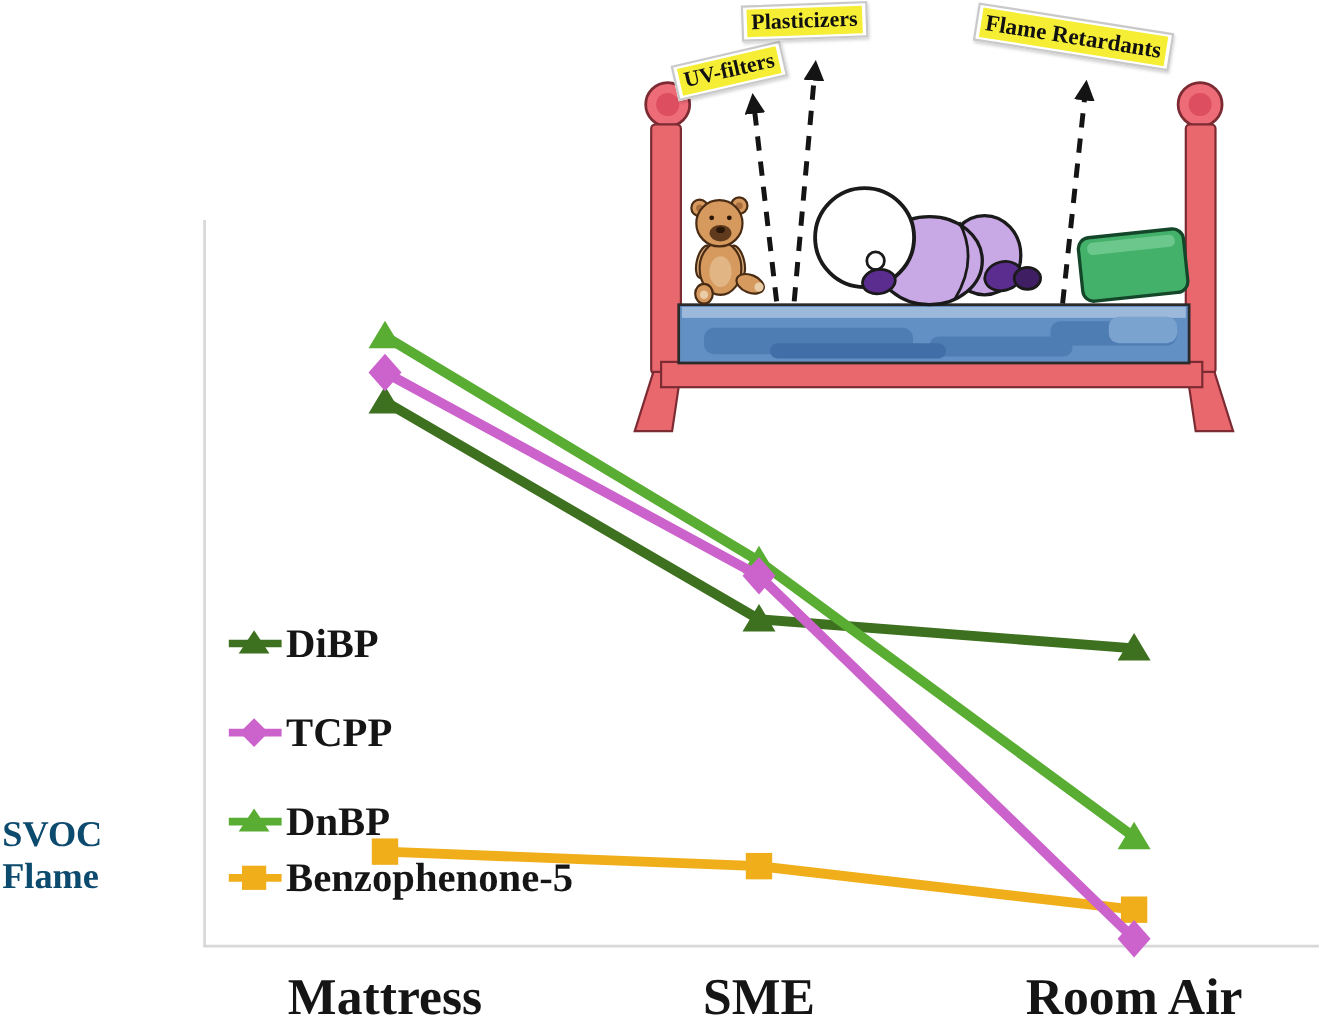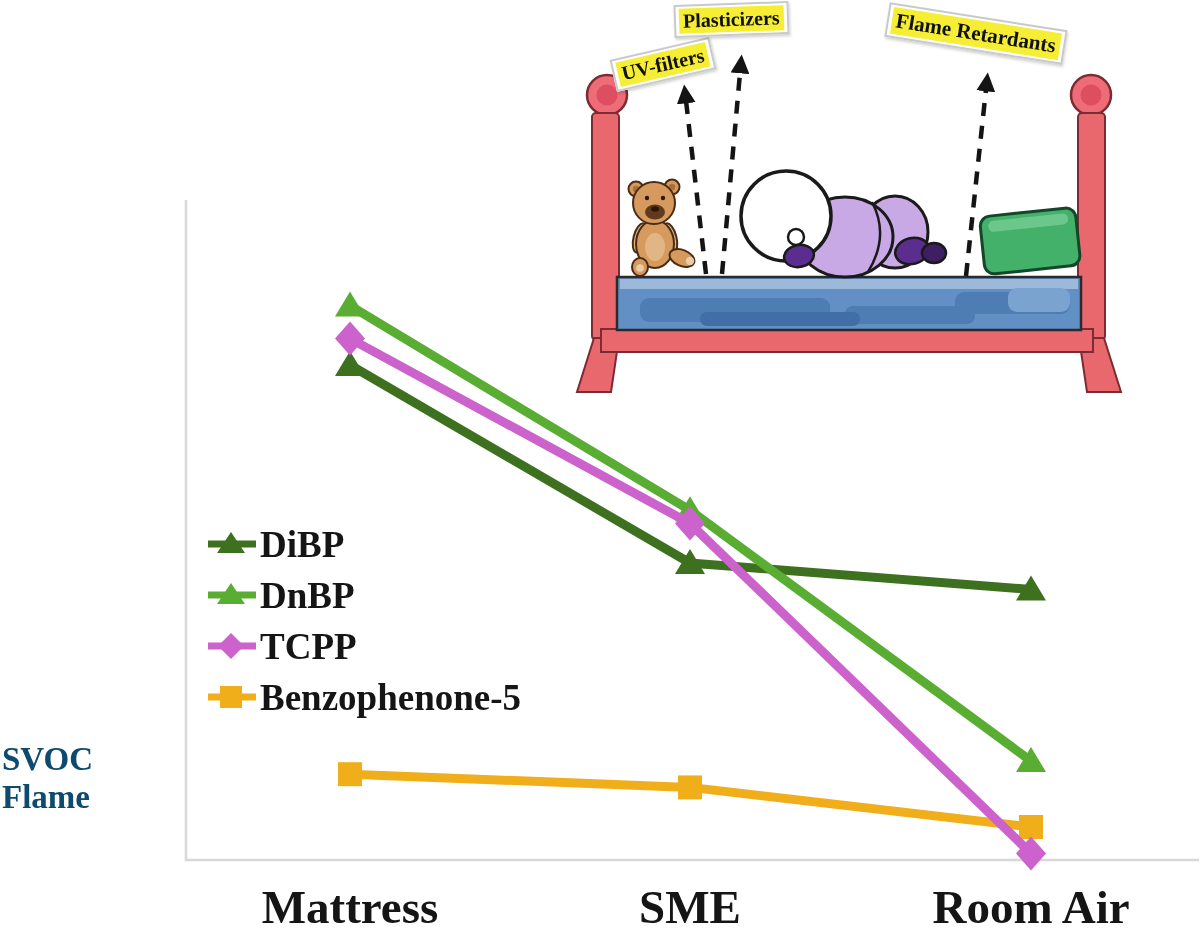--- a/index.html
+++ b/index.html
@@ -10,21 +10,21 @@
   #main-svg{position:absolute;left:0;top:0;width:1200px;height:931px;}
   .ylabel{
     position:absolute;left:2px;top:740px;font-size:33px;font-weight:bold;
     line-height:1.16;color:#0c4a6e;letter-spacing:0px;
   }
   .xlabel{
     position:absolute;top:880px;transform:translateX(-50%);
     font-size:47px;font-weight:bold;color:#151515;white-space:nowrap;
   }
   .legend{position:absolute;left:207px;top:524px;}
-  .legend-item{display:flex;align-items:center;margin-bottom:11px;height:40px;}
+  .legend-item{display:flex;align-items:center;margin-bottom:11px;height:40px;margin-top:41px;}
   .legend-item.last{margin-top:8px;}
   .legend-marker{width:52px;height:30px;flex:0 0 52px;margin-right:1px;}
   .legend-label{font-size:37px;font-weight:bold;color:#151515;white-space:nowrap;}
   .callout{
     position:absolute;background:#ffffff;border:2px solid #c9c9c9;
     padding:2px 3px;box-shadow:1px 2px 3px rgba(0,0,0,0.18);
   }
   .callout-text{
     display:block;background:#f5ee35;color:#111;font-weight:bold;
     font-size:20px;padding:1px 4px;text-align:center;white-space:nowrap;
@@ -150,31 +150,31 @@
   <div class="legend">
     <div class="legend-item">
       <span class="legend-marker"><svg width="52" height="30" viewBox="0 0 52 30">
             <line x1="1" y1="15" x2="49" y2="15" stroke="#3d701f" stroke-width="7"></line>
             <polygon points="10,24 38,24 24,3" fill="#3d701f"></polygon>
           </svg></span>
       <span class="legend-label">DiBP</span>
     </div>
     <div class="legend-item">
       <span class="legend-marker"><svg width="52" height="30" viewBox="0 0 52 30">
+            <line x1="1" y1="15" x2="49" y2="15" stroke="#cc63cc" stroke-width="7"></line>
+            <polygon points="24,2 37,15 24,28 11,15" fill="#cc63cc"></polygon>
+          </svg></span>
+      <span class="legend-label">TCPP</span>
+    </div>
+    <div class="legend-item">
+      <span class="legend-marker"><svg width="52" height="30" viewBox="0 0 52 30">
             <line x1="1" y1="15" x2="49" y2="15" stroke="#58ad32" stroke-width="7"></line>
             <polygon points="10,24 38,24 24,3" fill="#58ad32"></polygon>
           </svg></span>
       <span class="legend-label">DnBP</span>
-    </div>
-    <div class="legend-item">
-      <span class="legend-marker"><svg width="52" height="30" viewBox="0 0 52 30">
-            <line x1="1" y1="15" x2="49" y2="15" stroke="#cc63cc" stroke-width="7"></line>
-            <polygon points="24,2 37,15 24,28 11,15" fill="#cc63cc"></polygon>
-          </svg></span>
-      <span class="legend-label">TCPP</span>
     </div>
     <div class="legend-item last">
       <span class="legend-marker"><svg width="52" height="30" viewBox="0 0 52 30">
             <line x1="1" y1="15" x2="49" y2="15" stroke="#f0ae1b" stroke-width="7"></line>
             <rect x="13" y="4" width="22" height="22" fill="#f0ae1b"></rect>
           </svg></span>
       <span class="legend-label">Benzophenone-5</span>
     </div>
   </div>
 

